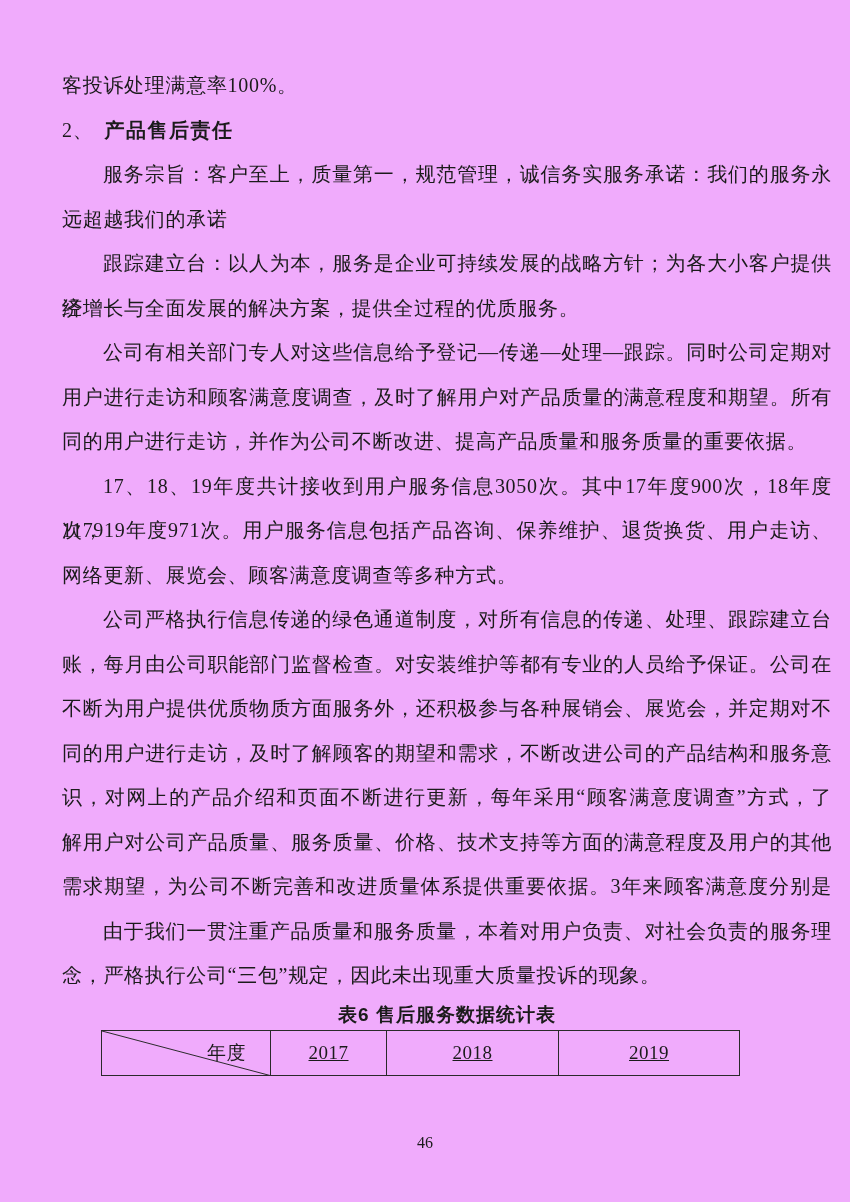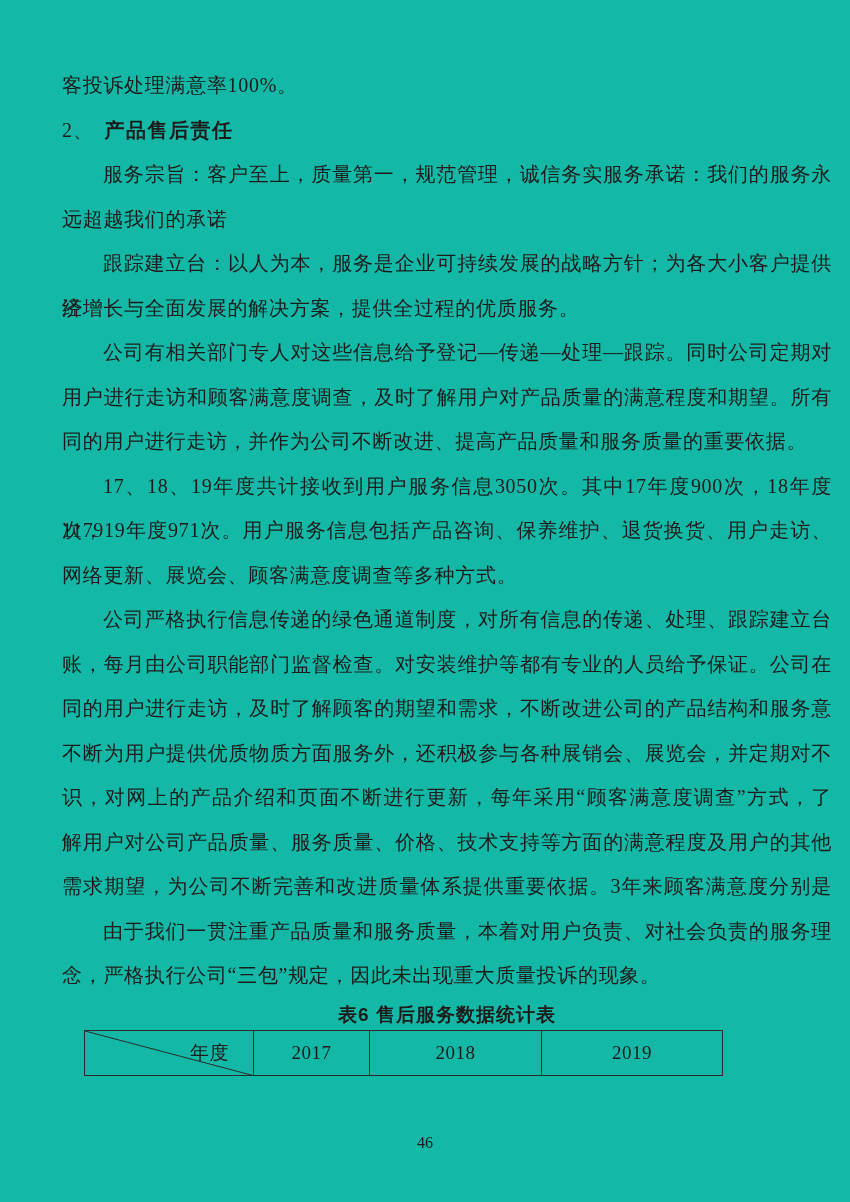--- a/index.html
+++ b/index.html
@@ -1,20 +1,20 @@
 <!DOCTYPE html>
 <html><head>
 <meta charset="utf-8">
 <style>
   html, body { margin: 0; padding: 0; background: #ffffff; }
   .page {
     position: relative;
     width: 850px;
     height: 1202px;
-    background: #14b8a6;
+    background: #f0abfc;
     color: #1b1b1b;
     font-family: "Liberation Serif", "DejaVu Serif", serif;
     overflow: hidden;
   }
   .content {
     position: absolute;
     left: 62px;
     top: 63px;
     width: 770px;
     font-size: 20px;
@@ -42,22 +42,23 @@
     font-family: "Liberation Sans", "DejaVu Sans", sans-serif;
     font-weight: bold;
     font-size: 19px;
     line-height: 34px;
     letter-spacing: 1px;
   }
   table.stats-table {
     border-collapse: collapse;
     table-layout: fixed;
     width: 638px;
-    margin-left: 22px;
+    margin-left: 39px;
     margin-top: -2px;
+    text-decoration: underline;
   }
   table.stats-table td {
     border: 1.5px solid #2a2a2a;
     height: 40px;
     padding: 0;
     text-align: center;
     vertical-align: middle;
     font-size: 19px;
     letter-spacing: 0.5px;
   }
@@ -96,22 +97,22 @@
         <div class="line indent-justify">跟踪建立台：以人为本，服务是企业可持续发展的战略方针；为各大小客户提供经</div>
         <div class="line plain">济增长与全面发展的解决方案，提供全过程的优质服务。</div>
         <div class="line indent-justify">公司有相关部门专人对这些信息给予登记—传递—处理—跟踪。同时公司定期对</div>
         <div class="line justify">用户进行走访和顾客满意度调查，及时了解用户对产品质量的满意程度和期望。所有</div>
         <div class="line plain">同的用户进行走访，并作为公司不断改进、提高产品质量和服务质量的重要依据。</div>
         <div class="line indent-justify">17、18、19年度共计接收到用户服务信息3050次。其中17年度900次，18年度1179</div>
         <div class="line justify">次，19年度971次。用户服务信息包括产品咨询、保养维护、退货换货、用户走访、</div>
         <div class="line plain">网络更新、展览会、顾客满意度调查等多种方式。</div>
         <div class="line indent-justify">公司严格执行信息传递的绿色通道制度，对所有信息的传递、处理、跟踪建立台</div>
         <div class="line justify">账，每月由公司职能部门监督检查。对安装维护等都有专业的人员给予保证。公司在</div>
+        <div class="line justify">不断为用户提供优质物质方面服务外，还积极参与各种展销会、展览会，并定期对不</div>
         <div class="line justify">同的用户进行走访，及时了解顾客的期望和需求，不断改进公司的产品结构和服务意</div>
-        <div class="line justify">不断为用户提供优质物质方面服务外，还积极参与各种展销会、展览会，并定期对不</div>
         <div class="line justify">识，对网上的产品介绍和页面不断进行更新，每年采用“顾客满意度调查”方式，了</div>
         <div class="line justify">解用户对公司产品质量、服务质量、价格、技术支持等方面的满意程度及用户的其他</div>
         <div class="line justify">需求期望，为公司不断完善和改进质量体系提供重要依据。3年来顾客满意度分别是</div>
         <div class="line indent-justify">由于我们一贯注重产品质量和服务质量，本着对用户负责、对社会负责的服务理</div>
         <div class="line plain">念，严格执行公司“三包”规定，因此未出现重大质量投诉的现象。</div>
       </div>
 
     <div class="table-caption">表6 售后服务数据统计表</div>
 
     <table class="stats-table">

